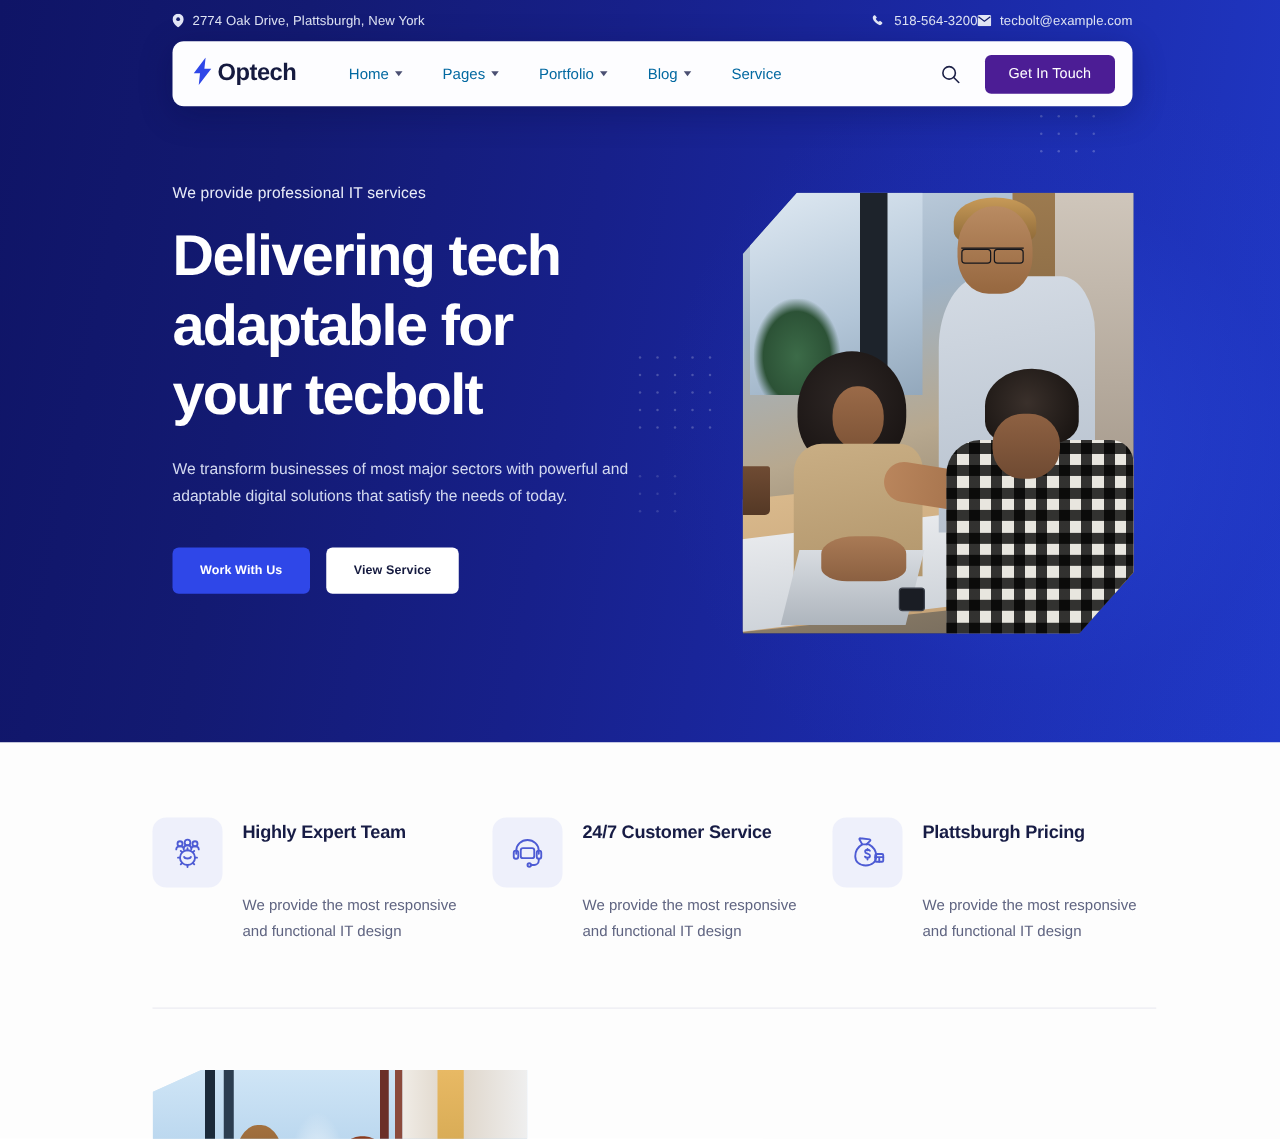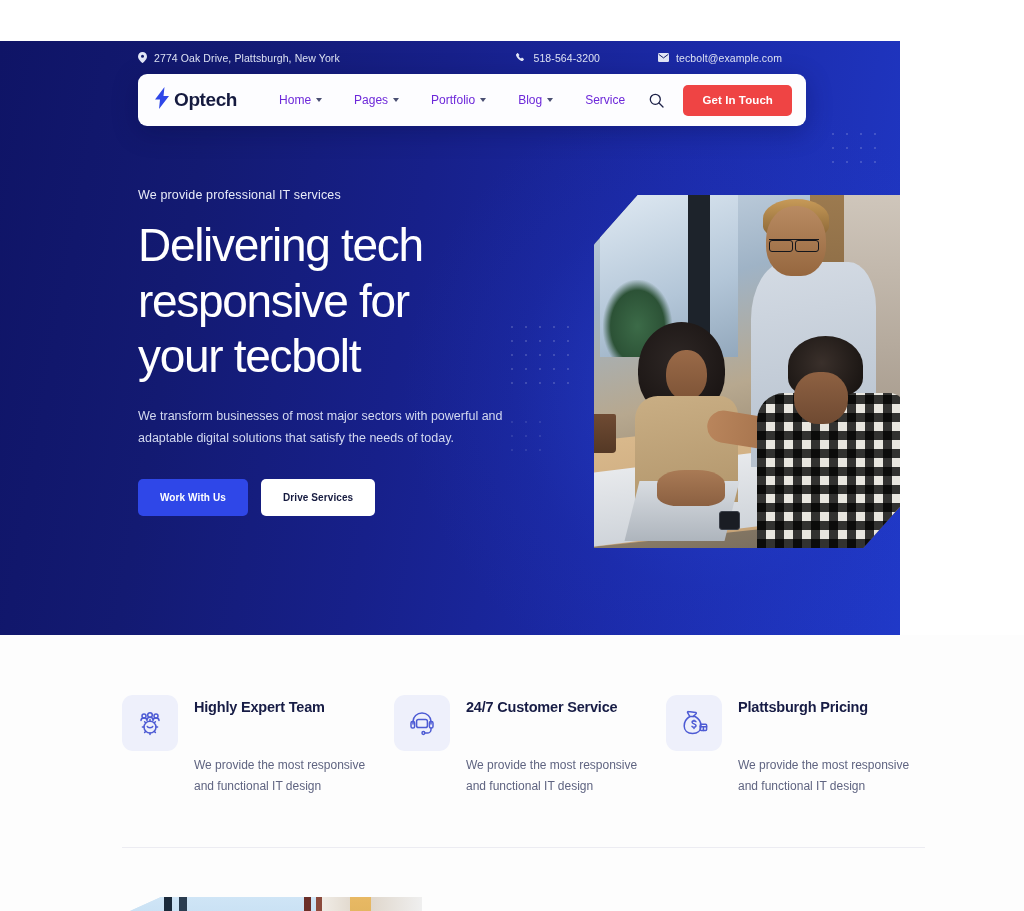--- a/index.html
+++ b/index.html
@@ -6,25 +6,24 @@
   html,body { width:1024px; height:911px; overflow:hidden; }
   body {
     font-family:"Liberation Sans", sans-serif;
     background:#ffffff;
     -webkit-font-smoothing:antialiased;
   }
 
   
   .hero {
     position:relative;
-    width:900px;
+    width:1024px;
     height:594px;
     background:linear-gradient(100deg,#0f1466 0%, #131a72 22%, #17208a 45%, #1b2aa8 70%, #2039c8 100%);
     overflow:hidden;
-    margin-top:41px;
   }
   .hero-glow {
     position:absolute; right:-120px; top:40px;
     width:620px; height:620px; border-radius:50%;
     background:radial-gradient(circle, rgba(45,80,230,0.42) 0%, rgba(35,60,200,0.12) 45%, rgba(0,0,0,0) 70%);
     pointer-events:none;
   }
 
   
   .dots { position:absolute; display:grid; pointer-events:none; }
@@ -34,55 +33,55 @@
   .dots-low      { top:380px; left:511px; grid-template-columns:repeat(3,14px); grid-auto-rows:14px; opacity:.6; }
 
   
   .topbar {
     position:relative; z-index:5;
     height:33px; display:flex; align-items:center;
     padding:0 118px 0 138px;
     font-size:10.5px; color:#dfe4f5; letter-spacing:.1px;
   }
   .topbar .left { display:flex; align-items:center; gap:7px; }
-  .topbar .right { margin-left:auto; display:flex; align-items:flex-end; gap:58px; }
+  .topbar .right { margin-left:auto; display:flex; align-items:flex-end; }
   .topbar .item { display:flex; align-items:center; gap:7px; }
   .topbar svg { display:block; }
 
   
-  .navwrap { position:relative; z-index:6; padding:0 94px 0 138px; }
+  .navwrap { position:relative; z-index:6; padding:0 118px 0 138px; }
   .navbar {
     height:52px; background:#fdfdff; border-radius:9px;
     display:flex; align-items:center;
     padding:0 12px 0 16px;
     box-shadow:0 6px 26px rgba(5,10,60,0.30);
   }
   .brand { display:flex; align-items:center; gap:4px; margin-right:26px; }
   .brand-name { font-size:19px; font-weight:700; color:#151a3f; letter-spacing:-.4px; }
   .menu { display:flex; align-items:center; gap:0; }
   .menu-item {
     display:flex; align-items:center; gap:5px;
-    font-size:12px; color:#6d28d9; font-weight:400;
+    font-size:12px; color:#0369a1; font-weight:400;
     padding:0 16px; cursor:pointer; white-space:nowrap;
   }
   .caret { width:0;height:0;border-left:3.2px solid transparent;border-right:3.2px solid transparent;border-top:4px solid #4a4f72; display:block; }
   .nav-right { margin-left:auto; display:flex; align-items:center; gap:16px; padding-right:2px; }
   .search-btn { width:22px;height:22px;display:flex;align-items:center;justify-content:center;cursor:pointer; }
   .cta {
-    background:#ef4444; color:#fff; font-size:11.5px; font-weight:700;
+    background:#4c1d95; color:#fff; font-size:11.5px; font-weight:400;
     padding:0 19px; height:31px; border-radius:5px; border:none;
     display:flex; align-items:center; cursor:pointer; letter-spacing:.1px;
   }
 
   
   .hero-inner { position:relative; z-index:4; display:flex; padding:62px 13px 0 138px; }
   .hero-left { width:420px; }
   .eyebrow { font-size:12.5px; color:#e8ebf8; letter-spacing:.15px; margin-bottom:16px; }
   .hero-title {
-    font-size:46px; line-height:1.21; font-weight:400; color:#ffffff;
+    font-size:46px; line-height:1.21; font-weight:700; color:#ffffff;
     letter-spacing:-1.3px; margin-bottom:21px;
   }
   .hero-sub { font-size:12.5px; line-height:1.73; color:#d3d9f0; max-width:375px; margin-bottom:30px; }
   .hero-btns { display:flex; gap:13px; }
   .btn {
     height:37px; padding:0 22px; border-radius:5px; border:none;
     font-size:10px; font-weight:700; letter-spacing:.1px;
     display:flex; align-items:center; justify-content:center; cursor:pointer;
   }
   .btn-primary { background:#2f47e8; color:#fff; }
@@ -322,27 +321,27 @@
         <button class="cta">Get In Touch</button>
       </div>
     </nav>
   </div>
 
   <div class="hero-inner">
     <div class="hero-left">
       <div class="eyebrow">We provide professional IT services</div>
       <h1 class="hero-title">
         <span>Delivering tech</span><br>
-        <span>responsive for</span><br>
+        <span>adaptable for</span><br>
         <span>your tecbolt</span>
       </h1>
       <p class="hero-sub">We transform businesses of most major sectors with powerful and adaptable digital solutions that satisfy the needs of today.</p>
       <div class="hero-btns">
         <button class="btn btn-primary">Work With Us</button>
-        <button class="btn btn-ghost">Drive Services</button>
+        <button class="btn btn-ghost">View Service</button>
       </div>
     </div>
   </div>
 
   <div class="hero-img-wrap">
     <div class="photo">
       <div class="bg"></div>
         <div class="win"></div>
         <div class="winbar"></div>
       <div class="pillar"></div>

